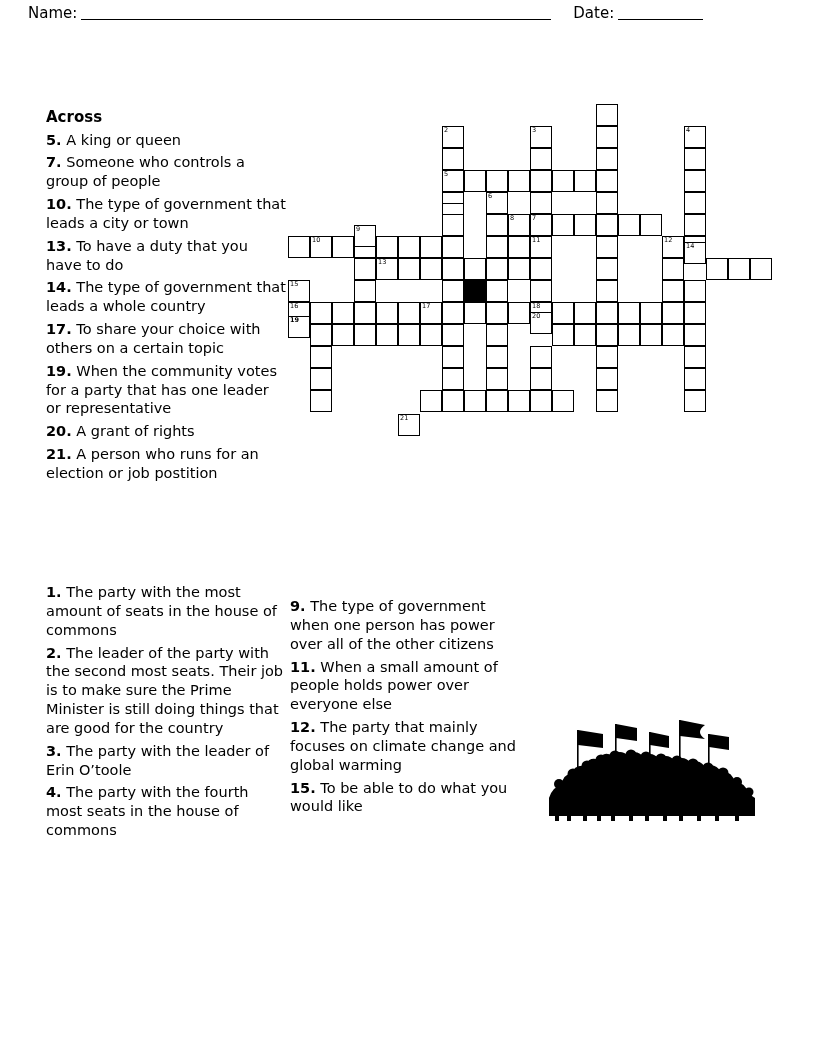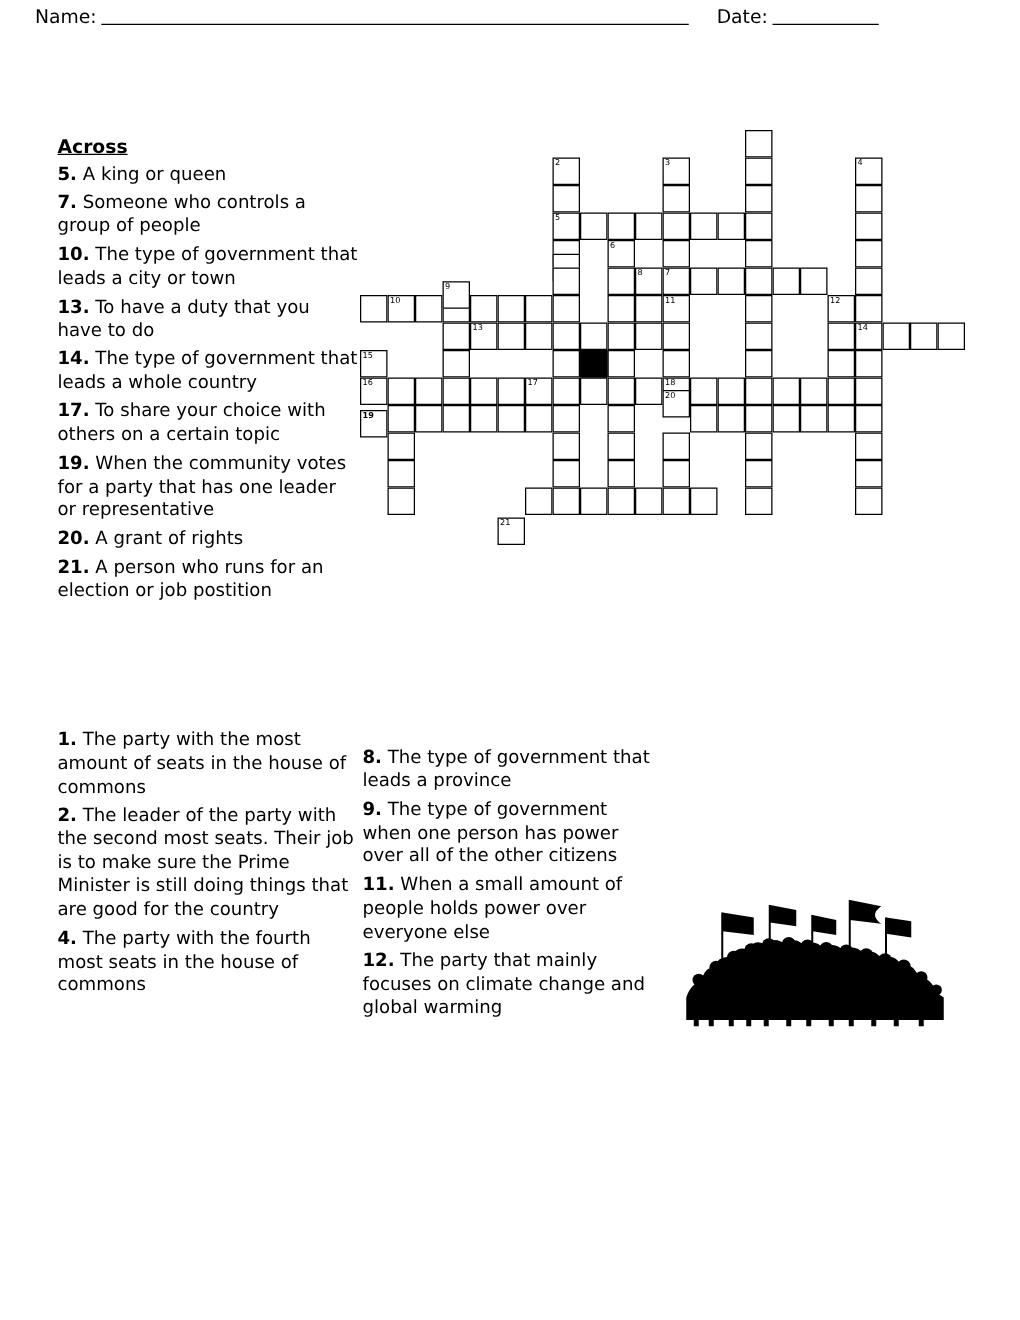--- a/index.html
+++ b/index.html
@@ -75,21 +75,20 @@
   .clues-down-right {
     position: absolute;
     left: 290px;
     top: 597px;
     width: 235px;
     font-size: 14.5px;
     line-height: 1.30;
   }
   .section-head {
     font-weight: bold;
-    text-decoration: underline;
     margin-bottom: 3px;
     font-size: 15px;
   }
   .clue {
     margin-bottom: 4px;
   }
   .clue b { font-weight: bold; }
 
   
   .grid-wrap {
@@ -154,30 +153,31 @@
         <div class="clue"><b>19.</b><span> When the community votes for a party that has one leader or representative</span></div>
         <div class="clue"><b>20.</b><span> A grant of rights</span></div>
         <div class="clue"><b>21.</b><span> A person who runs for an election or job postition</span></div>
       </div>
   </div>
 
   <div class="clues-down-left">
     <div id="down-left-list">
         <div class="clue"><b>1.</b><span> The party with the most amount of seats in the house of commons</span></div>
         <div class="clue"><b>2.</b><span> The leader of the party with the second most seats. Their job is to make sure the Prime Minister is still doing things that are good for the country</span></div>
+        <div class="clue"><b>3.</b><span> The party with the leader of Erin O’toole</span></div>
         <div class="clue"><b>4.</b><span> The party with the fourth most seats in the house of commons</span></div>
       </div>
   </div>
 
   <div class="clues-down-right">
     <div id="down-right-list">
-        <div class="clue"><b>8.</b><span> The type of government that leads a province</span></div>
         <div class="clue"><b>9.</b><span> The type of government when one person has power over all of the other citizens</span></div>
         <div class="clue"><b>11.</b><span> When a small amount of people holds power over everyone else</span></div>
         <div class="clue"><b>12.</b><span> The party that mainly focuses on climate change and global warming</span></div>
+        <div class="clue"><b>15.</b><span> To be able to do what you would like</span></div>
       </div>
   </div>
 
   <div class="grid-wrap" id="grid">
       <div class="cell" style="left: 308px; top: 0px;"></div>
       <div class="cell" style="left: 308px; top: 22px;"></div>
       <div class="cell" style="left: 154px; top: 22px;">
         <span class="num">2</span>
       </div>
       <div class="cell" style="left: 242px; top: 22px;">
@@ -252,21 +252,21 @@
       </div>
       <div class="cell" style="left: 110px; top: 154px;"></div>
       <div class="cell" style="left: 132px; top: 154px;"></div>
       <div class="cell" style="left: 154px; top: 154px;"></div>
       <div class="cell" style="left: 176px; top: 154px;"></div>
       <div class="cell" style="left: 198px; top: 154px;"></div>
       <div class="cell" style="left: 220px; top: 154px;"></div>
       <div class="cell" style="left: 242px; top: 154px;"></div>
       <div class="cell" style="left: 308px; top: 154px;"></div>
       <div class="cell" style="left: 374px; top: 154px;"></div>
-      <div class="cell" style="left: 396px; top: 154px;">
+      <div class="cell" style="left: 396px; top: 138px;">
         <span class="num">14</span>
       </div>
       <div class="cell" style="left: 418px; top: 154px;"></div>
       <div class="cell" style="left: 440px; top: 154px;"></div>
       <div class="cell" style="left: 462px; top: 154px;"></div>
       <div class="cell" style="left: 0px; top: 176px;">
         <span class="num">15</span>
       </div>
       <div class="cell" style="left: 66px; top: 176px;"></div>
       <div class="cell" style="left: 154px; top: 176px;"></div>
@@ -293,21 +293,21 @@
       <div class="cell" style="left: 242px; top: 198px;">
         <span class="num">18</span>
       </div>
       <div class="cell" style="left: 264px; top: 198px;"></div>
       <div class="cell" style="left: 286px; top: 198px;"></div>
       <div class="cell" style="left: 308px; top: 198px;"></div>
       <div class="cell" style="left: 330px; top: 198px;"></div>
       <div class="cell" style="left: 352px; top: 198px;"></div>
       <div class="cell" style="left: 374px; top: 198px;"></div>
       <div class="cell" style="left: 396px; top: 198px;"></div>
-      <div class="cell" style="left: 0px; top: 224px; font-weight: bold;">
+      <div class="cell" style="left: 0px; top: 212px; font-weight: bold;">
         <span class="num">19</span>
       </div>
       <div class="cell" style="left: 22px; top: 220px;"></div>
       <div class="cell" style="left: 44px; top: 220px;"></div>
       <div class="cell" style="left: 66px; top: 220px;"></div>
       <div class="cell" style="left: 88px; top: 220px;"></div>
       <div class="cell" style="left: 110px; top: 220px;"></div>
       <div class="cell" style="left: 132px; top: 220px;"></div>
       <div class="cell" style="left: 154px; top: 220px;"></div>
       <div class="cell" style="left: 198px; top: 220px;"></div>

